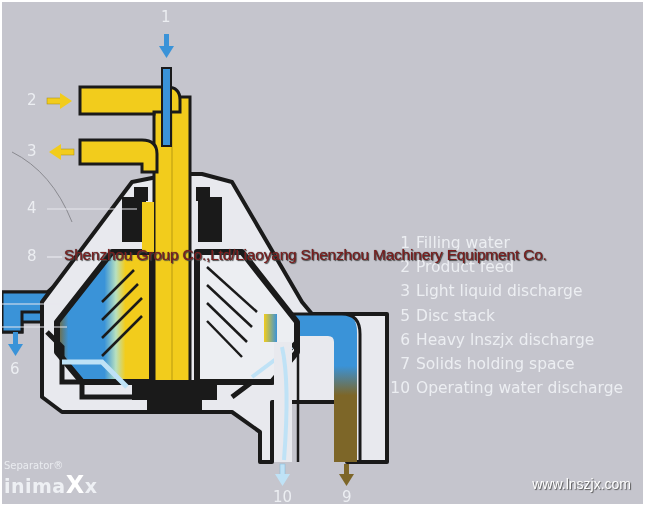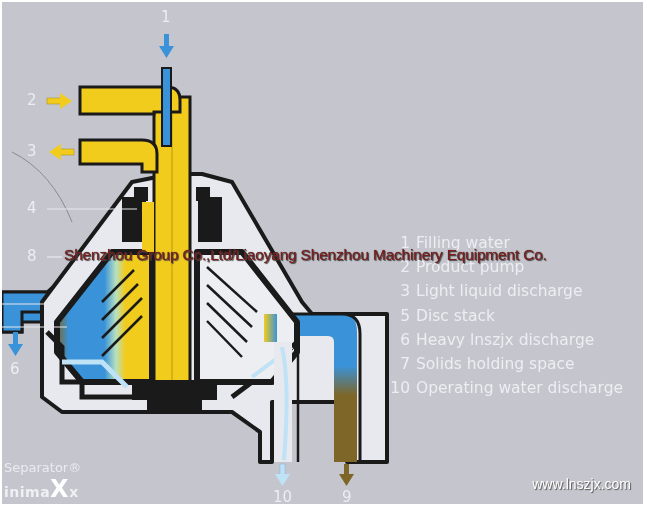--- a/index.html
+++ b/index.html
@@ -6,22 +6,22 @@
   body { width: 647px; height: 510px; position: relative; overflow: hidden; font-family: "DejaVu Sans", sans-serif; }
   #canvas { position: absolute; left: 2px; top: 2px; width: 641px; height: 502px; background: #c5c5cd; overflow: hidden; }
   svg#diagram { position: absolute; left: 0; top: 0; }
   .callout { position: absolute; color: #eceef2; font-size: 15px; line-height: 1; }
   .legend { position: absolute; left: 388px; top: 229px; }
   .legend-item { color: #eceef2; font-size: 15.5px; height: 24.2px; line-height: 24px; white-space: nowrap; }
   .legend-num { display: inline-block; width: 20px; text-align: right; margin-right: 6px; }
   .watermark { position: absolute; left: 62px; top: 244px; color: #7f1d1d; font-family: "Liberation Sans", sans-serif; font-size: 15.5px; white-space: nowrap; text-shadow: 0 0 1px #333, 1px 1px 1px #444; letter-spacing: -0.2px; }
   .url { position: absolute; right: 12px; bottom: 12px; color: #ffffff; font-family: "Liberation Sans", sans-serif; font-size: 14px; text-shadow: 1px 1px 1px #555; margin-left: 26px; }
   .brand { position: absolute; left: 2px; top: 458px; color: #eef0f4; }
-  .brand-small { font-size: 13px; display:block; opacity: .9; }
-  .brand-main { font-size: 14px; font-weight: bold; letter-spacing: 0.5px; }
+  .brand-small { font-size: 10px; display:block; opacity: .9; }
+  .brand-main { font-size: 19px; font-weight: bold; letter-spacing: 0.5px; }
   .brand-x { font-size: 24px; color: #ffffff; }
 </style>
 </head>
 <body>
 
 <div id="canvas">
   <svg id="diagram" width="641" height="502" viewBox="0 0 641 502">
     <defs>
       <linearGradient id="g-left" x1="0" x2="1" y1="0" y2="0">
         <stop offset="0" stop-color="#7d6628"></stop>
@@ -138,21 +138,21 @@
   <span class="callout" style="left:25px;top:91px;">2</span>
   <span class="callout" style="left:25px;top:142px;">3</span>
   <span class="callout" style="left:25px;top:199px;">4</span>
   <span class="callout" style="left:25px;top:247px;">8</span>
   <span class="callout" style="left:8px;top:360px;">6</span>
   <span class="callout" style="left:271px;top:488px;">10</span>
   <span class="callout" style="left:340px;top:488px;">9</span>
 
   <div class="legend">
     <div class="legend-item"><span class="legend-num">1</span><span>Filling water</span></div>
-    <div class="legend-item"><span class="legend-num">2</span><span>Product pump</span></div>
+    <div class="legend-item"><span class="legend-num">2</span><span>Product feed</span></div>
     <div class="legend-item"><span class="legend-num">3</span><span>Light liquid discharge</span></div>
     <div class="legend-item"><span class="legend-num">5</span><span>Disc stack</span></div>
     <div class="legend-item"><span class="legend-num">6</span><span>Heavy lnszjx discharge</span></div>
     <div class="legend-item"><span class="legend-num">7</span><span>Solids holding space</span></div>
     <div class="legend-item"><span class="legend-num">10</span><span>Operating water discharge</span></div>
   </div>
 
   <div class="brand">
     <span class="brand-small">Separator®</span>
     <span class="brand-main">inima</span><span class="brand-main brand-x">X</span><span class="brand-main">x</span>

